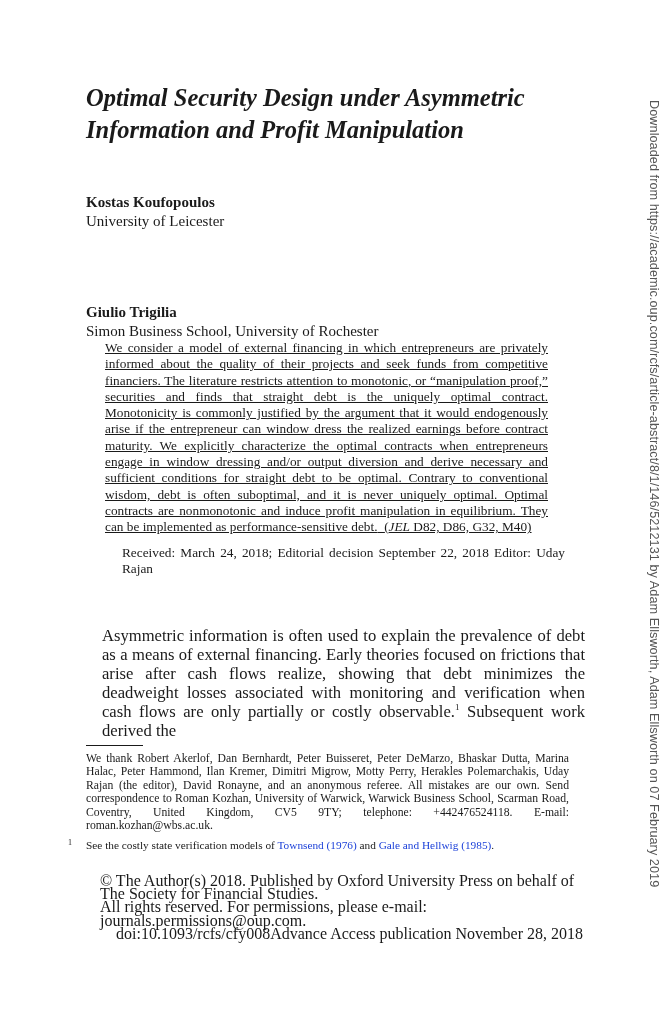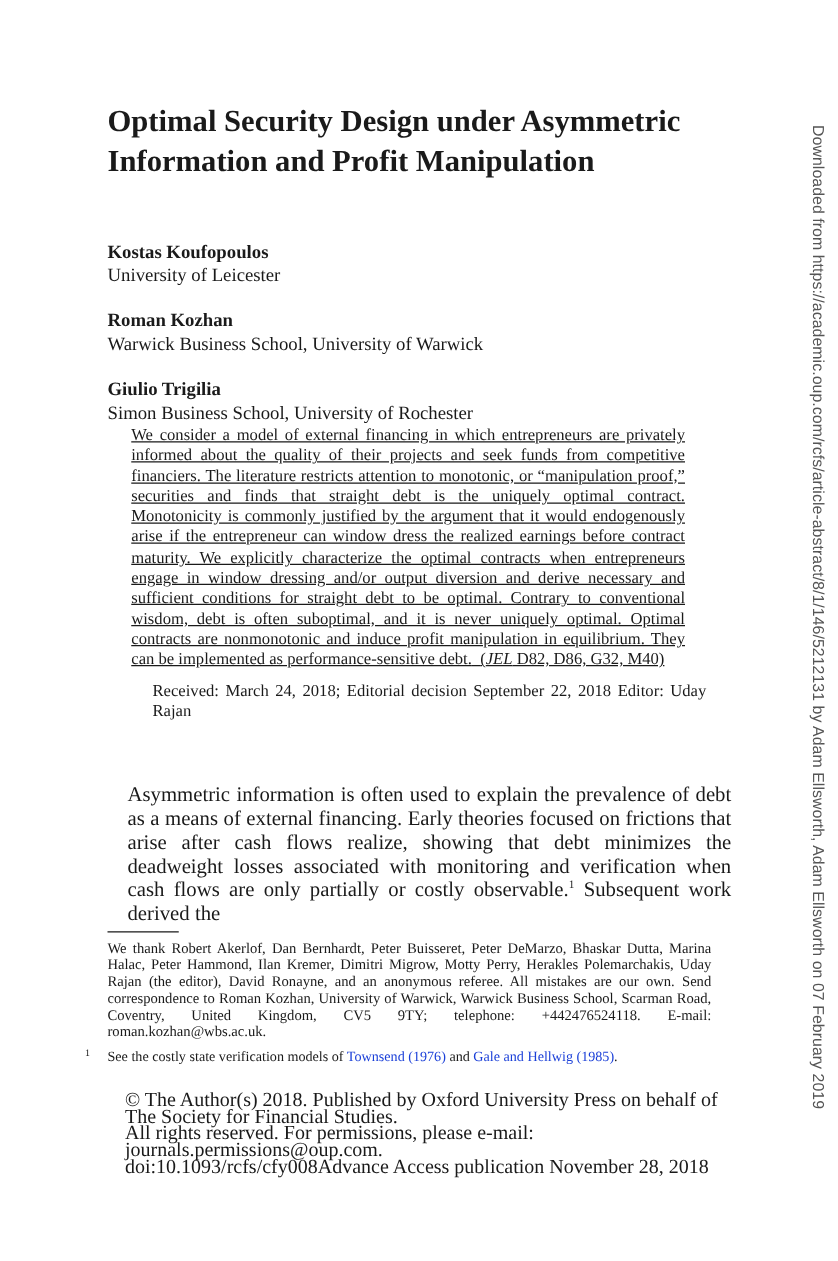--- a/index.html
+++ b/index.html
@@ -1,64 +1,60 @@
 <!DOCTYPE html>
 <html><head>
 <meta charset="utf-8">
 <style>
   html, body { margin: 0; padding: 0; background: #ffffff; }
   body { width: 670px; height: 1009px; position: relative; overflow: hidden;
          font-family: "Liberation Serif", "DejaVu Serif", serif; color: #1a1a1a; }
   .page { position: absolute; left: 0; top: 0; width: 670px; height: 1009px; }
   .title { position: absolute; left: 86px; top: 82px; width: 500px;
-           font-weight: bold; font-size: 24.5px; line-height: 32px; letter-spacing: 0; margin: 0; }
+           font-weight: bold; font-size: 24.5px; line-height: 32px; letter-spacing: 0; margin: 0; font-style: italic; }
   .author-block { position: absolute; left: 86px; width: 460px; margin-top: 32px; }
   .author-name { font-weight: bold; font-size: 15px; line-height: 19px; }
   .author-affil { font-size: 15px; line-height: 19px; }
   .abstract { position: absolute; left: 105px; top: 340px; width: 443px;
               font-size: 13.3px; line-height: 16.3px; text-align: justify; }
   .abstract p { margin: 0; text-decoration: underline; }
   .abstract .jel { font-style: italic; }
   .received { position: absolute; left: 122px; top: 545px; width: 443px;
               font-size: 13.3px; line-height: 16.3px; text-align: justify; }
   .body-text { position: absolute; left: 86px; top: 626px; width: 483px;
                font-size: 16.6px; line-height: 19px; text-align: justify; margin-left: 16px; }
   .body-text sup { font-size: 9px; vertical-align: 7px; line-height: 0; }
   .fn-rule { position: absolute; left: 86px; top: 745px; width: 57px; height: 1px; background: #1a1a1a; }
   .ack { position: absolute; left: 86px; top: 752px; width: 483px;
          font-size: 11.7px; line-height: 13.4px; text-align: justify; }
   .fn1 { position: absolute; left: 68px; top: 836px; width: 500px; font-size: 11.3px; line-height: 13px; }
   .fn1 .fn-mark { display: inline-block; width: 18px; font-size: 8px; vertical-align: 4px; }
   .link { color: #1a3fd8; }
   .copyright { position: absolute; left: 100px; top: 874px; width: 483px;
                font-size: 16px; line-height: 13.2px; }
-  .copyright .row { display: flex; justify-content: flex-start; }
+  .copyright .row { display: flex; justify-content: flex-end; }
   .side-note { position: absolute; left: 645px; top: 100px; width: 20px; height: 800px; }
   .side-note span { position: absolute; left: 0; top: 0; transform-origin: 0 0;
                     transform: translate(16px, 0) rotate(90deg); white-space: nowrap;
                     font-family: "Liberation Sans", "DejaVu Sans", sans-serif;
                     font-size: 12.7px; color: #555555; letter-spacing: 0.05px; }
 </style>
 </head>
 <body>
 
 <div class="page">
 
   <h1 class="title">
     <span>Optimal Security Design under Asymmetric</span><br>
     <span>Information and Profit Manipulation</span>
   </h1>
 
   <div class="author-block" style="top:161px;">
     <div class="author-name">Kostas Koufopoulos</div>
     <div class="author-affil">University of Leicester</div>
-  </div>
-  <div class="author-block" style="top:216px;">
-    <div class="author-name">Roman Kozhan</div>
-    <div class="author-affil">Warwick Business School, University of Warwick</div>
   </div>
   <div class="author-block" style="top:271px;">
     <div class="author-name">Giulio Trigilia</div>
     <div class="author-affil">Simon Business School, University of Rochester</div>
   </div>
 
   <div class="abstract">
     <p>
       <span>We consider a model of external financing in which entrepreneurs are privately informed about the quality of their projects and seek funds from competitive financiers. The literature restricts attention to monotonic, or “manipulation proof,” securities and finds that straight debt is the uniquely optimal contract. Monotonicity is commonly justified by the argument that it would endogenously arise if the entrepreneur can window dress the realized earnings before contract maturity. We explicitly characterize the optimal contracts when entrepreneurs engage in window dressing and/or output diversion and derive necessary and sufficient conditions for straight debt to be optimal. Contrary to conventional wisdom, debt is often suboptimal, and it is never uniquely optimal. Optimal contracts are nonmonotonic and induce profit manipulation in equilibrium. They can be implemented as performance-sensitive debt.</span>&nbsp;
       <span>(</span><span class="jel">JEL</span><span> D82, D86, G32, M40)</span>

